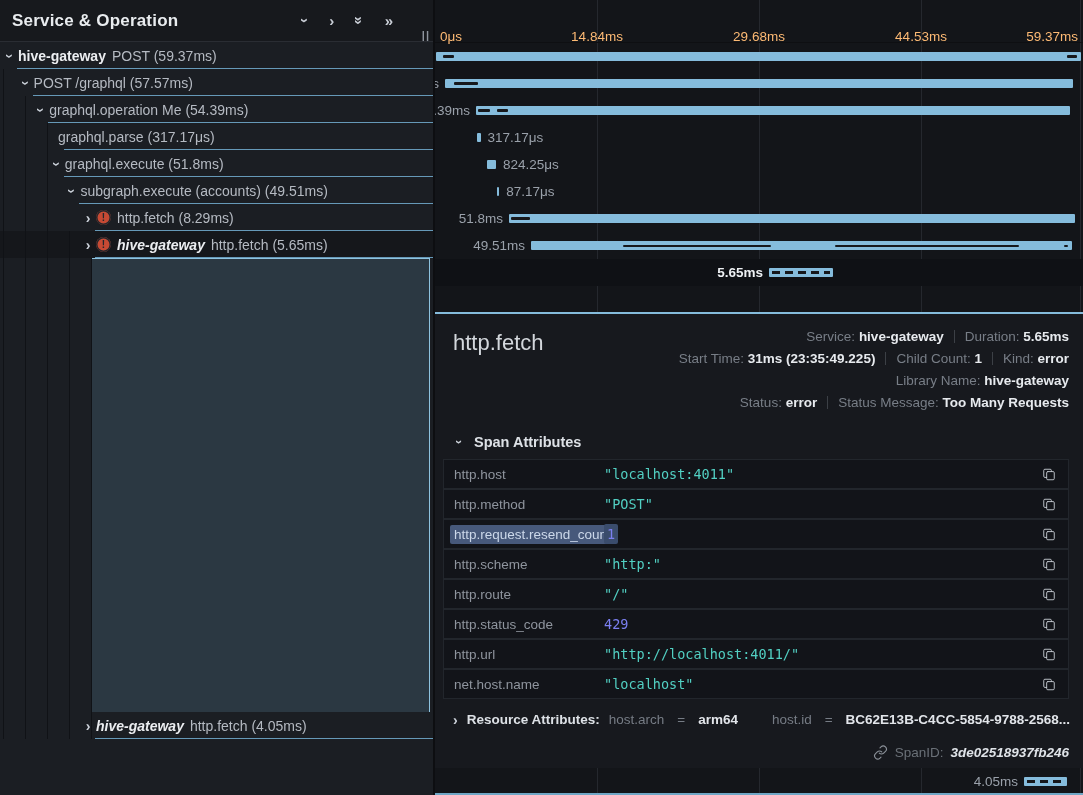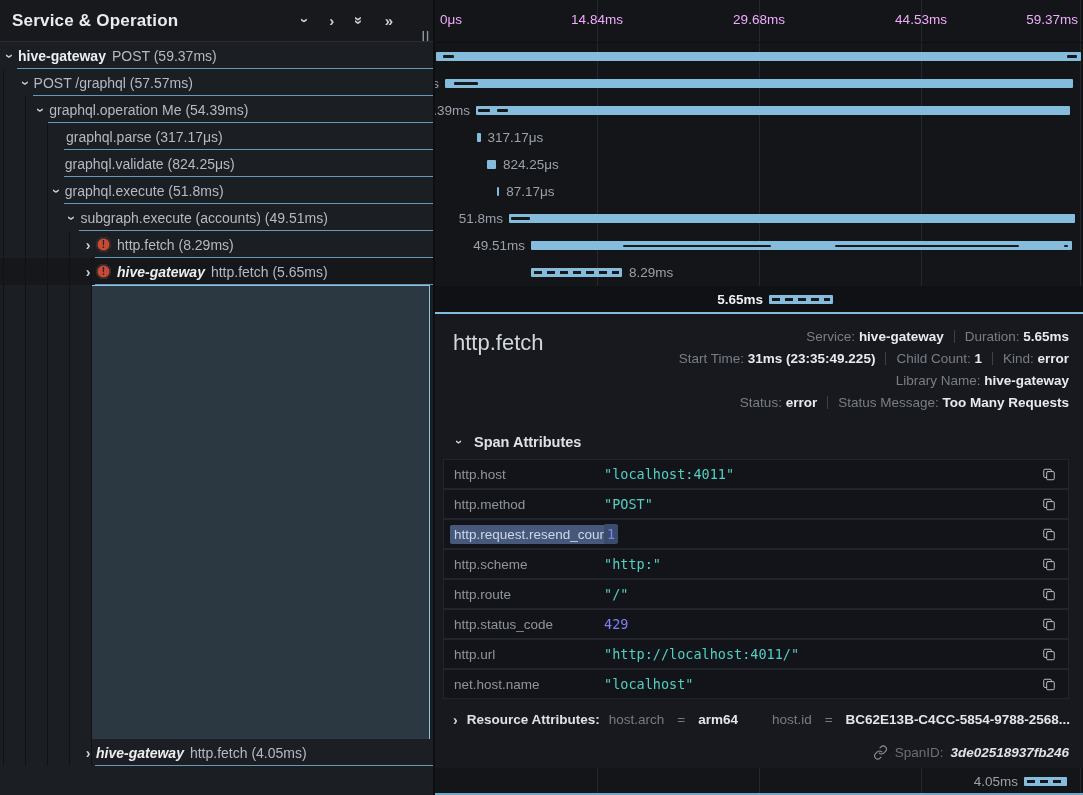--- a/index.html
+++ b/index.html
@@ -26,21 +26,21 @@
   .svc.it{font-style:italic;}
   .op{color:#b5bac2;font-weight:400;}
   .err-icon{width:15px;height:15px;border-radius:50%;background:#c64a34;box-shadow:inset 0 0 0 1.5px #23262b;color:#23262b;font-size:10px;font-weight:800;display:inline-flex;align-items:center;justify-content:center;flex:0 0 auto;}
   .guide{position:absolute;width:1px;background:#101216;z-index:4;}
   .expanded-block{margin-left:91px;width:339px;height:454px;background:#2b3842;border:1px solid #8ec3e0;border-bottom:none;box-sizing:border-box;}
 
   
   .right{position:absolute;left:435px;top:0;width:648px;height:795px;background:#131519;overflow:hidden;}
   .gridline{position:absolute;top:0;bottom:0;width:1px;background:#25282e;z-index:0;}
   .ruler{position:relative;height:42px;border-bottom:1px solid #0e0f12;z-index:1;}
-  .tick{position:absolute;top:12px;font-size:13.5px;color:#f0abfc;white-space:nowrap;}
+  .tick{position:absolute;top:29px;font-size:13.5px;color:#fdba74;white-space:nowrap;}
   .tl-rows{position:relative;z-index:1;}
   .tl-row{position:relative;height:27px;}
   .tl-row.selstrip{background:#0f1115;}
   .bar{position:absolute;top:9px;height:9px;background:#85bcdc;border-radius:1px;}
   .mark{position:absolute;background:#16181c;border-radius:1px;z-index:2;}
   .dashline{position:absolute;left:3px;right:3px;top:3px;height:3px;background:repeating-linear-gradient(90deg,#16181c 0 8px,transparent 8px 13px);}
   .bar-label{position:absolute;top:6px;font-size:13.5px;color:#9aa1aa;white-space:nowrap;}
   .bar-label.boldw{color:#eef1f4;font-weight:700;}
 
   
@@ -125,26 +125,20 @@
           <div class="mark" style="left: 11.73%; width: 2.9%; top: 12px; height: 3px;"></div>
           <div class="bar-label" style="right: 579.998px;">51.8ms</div>
         </div>
         <div class="tl-row">
           <div class="bar" style="left: 14.81%; width: 83.5%;"></div>
           <div class="mark" style="left: 29%; width: 22.8%; top: 12.5px; height: 2px;"></div>
           <div class="mark" style="left: 61.7%; width: 28.5%; top: 12.5px; height: 2px;"></div>
           <div class="mark" style="left: 97.1%; width: 0.6%; top: 12.5px; height: 2px;"></div>
           <div class="bar-label" style="right: 558.031px;">49.51ms</div>
         </div>
-        <div class="tl-row">
-          <div class="bar" style="left: 14.81%; width: 14.05%;">
-            <div class="dashline"></div>
-          </div>
-          <div class="bar-label" style="left: 194.013px;">8.29ms</div>
-        </div>
         <div class="tl-row selstrip">
           <div class="bar" style="left: 51.54%; width: 9.88%;">
             <div class="dashline"></div>
           </div>
           <div class="bar-label boldw" style="right: 320.021px;">5.65ms</div>
         </div>
       </div>
 
     <div class="detail">
       <div class="d-head">
@@ -301,28 +295,22 @@
           <div class="rowline" style="left: 32.6px;"></div>
         </div>
         <div class="trow">
           <span class="chev down" style="left: 35.2px;">›</span>
           <span class="tlabel" style="left: 49.2px;">
             <span class="op">graphql.operation Me (54.39ms)</span>
           </span>
           <div class="rowline" style="left: 48.2px;"></div>
         </div>
         <div class="trow">
-          <span class="tlabel" style="left: 66px;">
+          <span class="tlabel" style="left: 58px;">
             <span class="op">graphql.parse (317.17μs)</span>
-          </span>
-          <div class="rowline" style="left: 63.8px;"></div>
-        </div>
-        <div class="trow">
-          <span class="tlabel" style="left: 64.8px;">
-            <span class="op">graphql.validate (824.25μs)</span>
           </span>
           <div class="rowline" style="left: 63.8px;"></div>
         </div>
         <div class="trow">
           <span class="chev down" style="left: 50.8px;">›</span>
           <span class="tlabel" style="left: 64.8px;">
             <span class="op">graphql.execute (51.8ms)</span>
           </span>
           <div class="rowline" style="left: 63.8px;"></div>
         </div>

